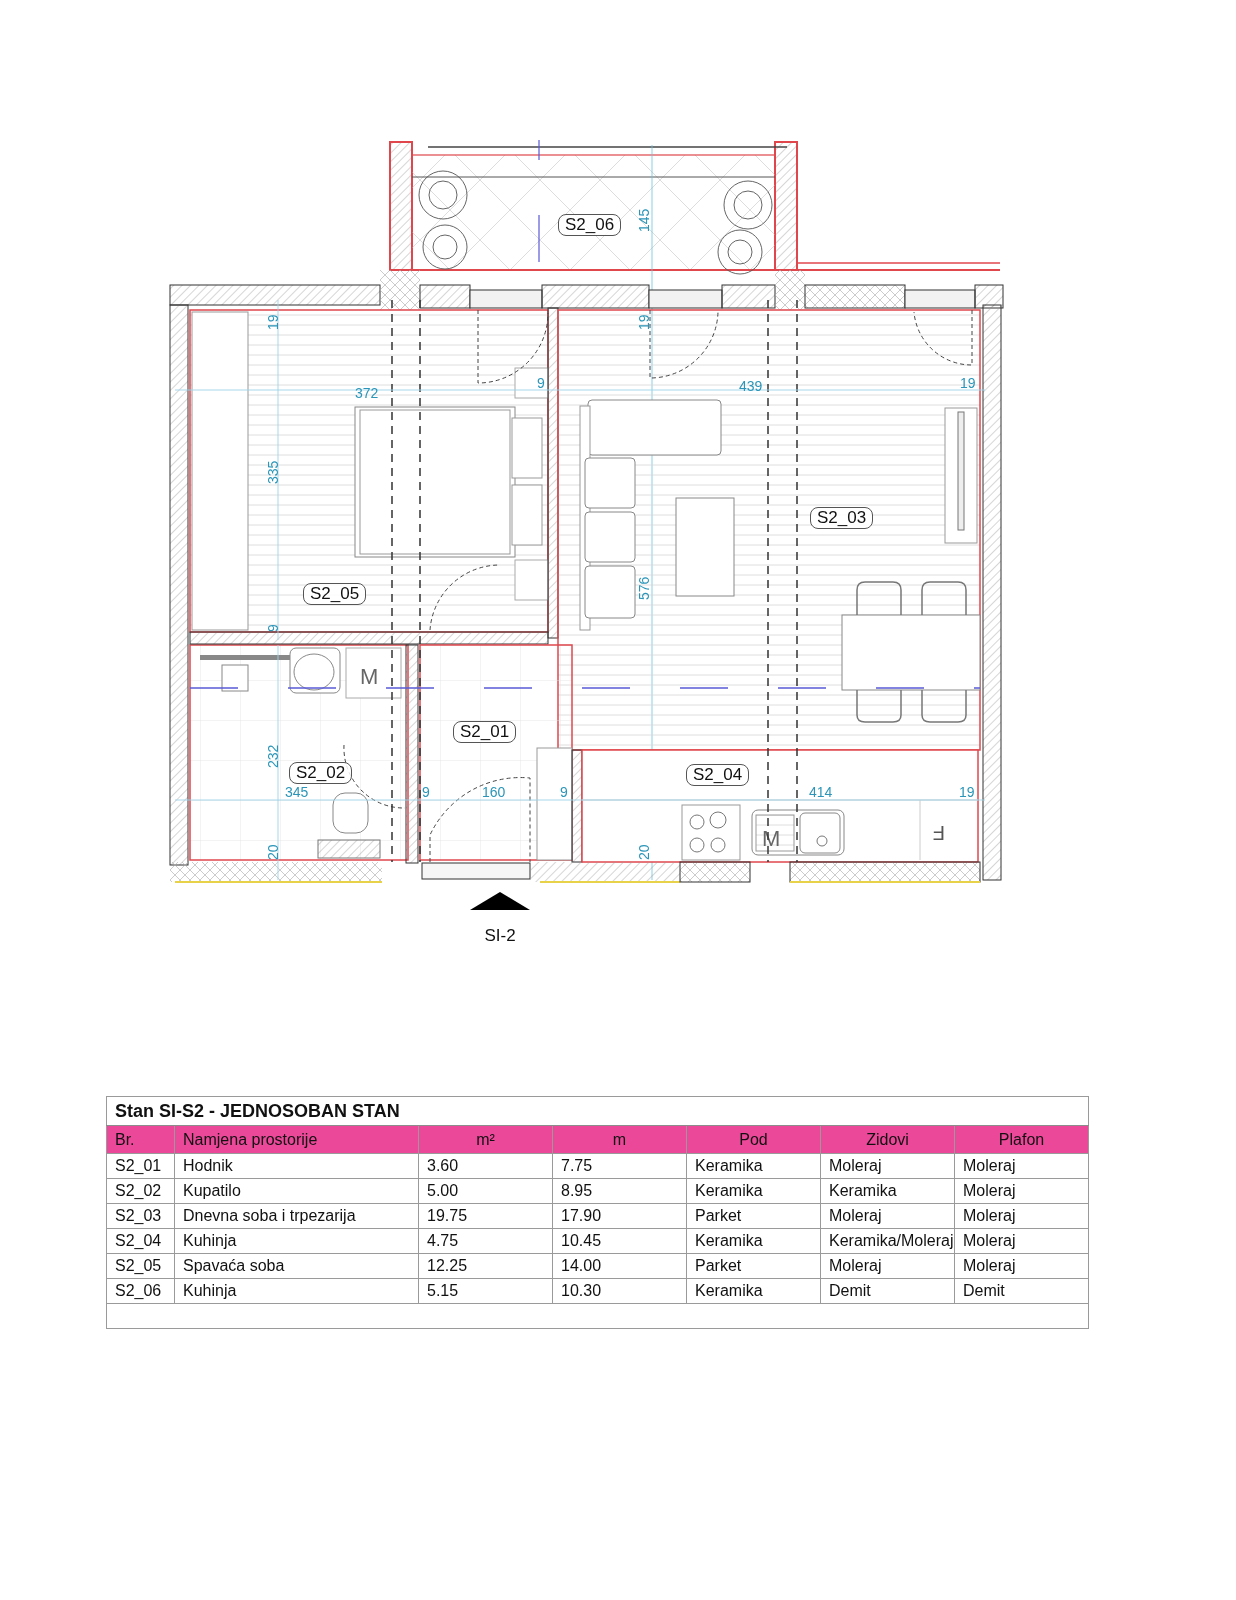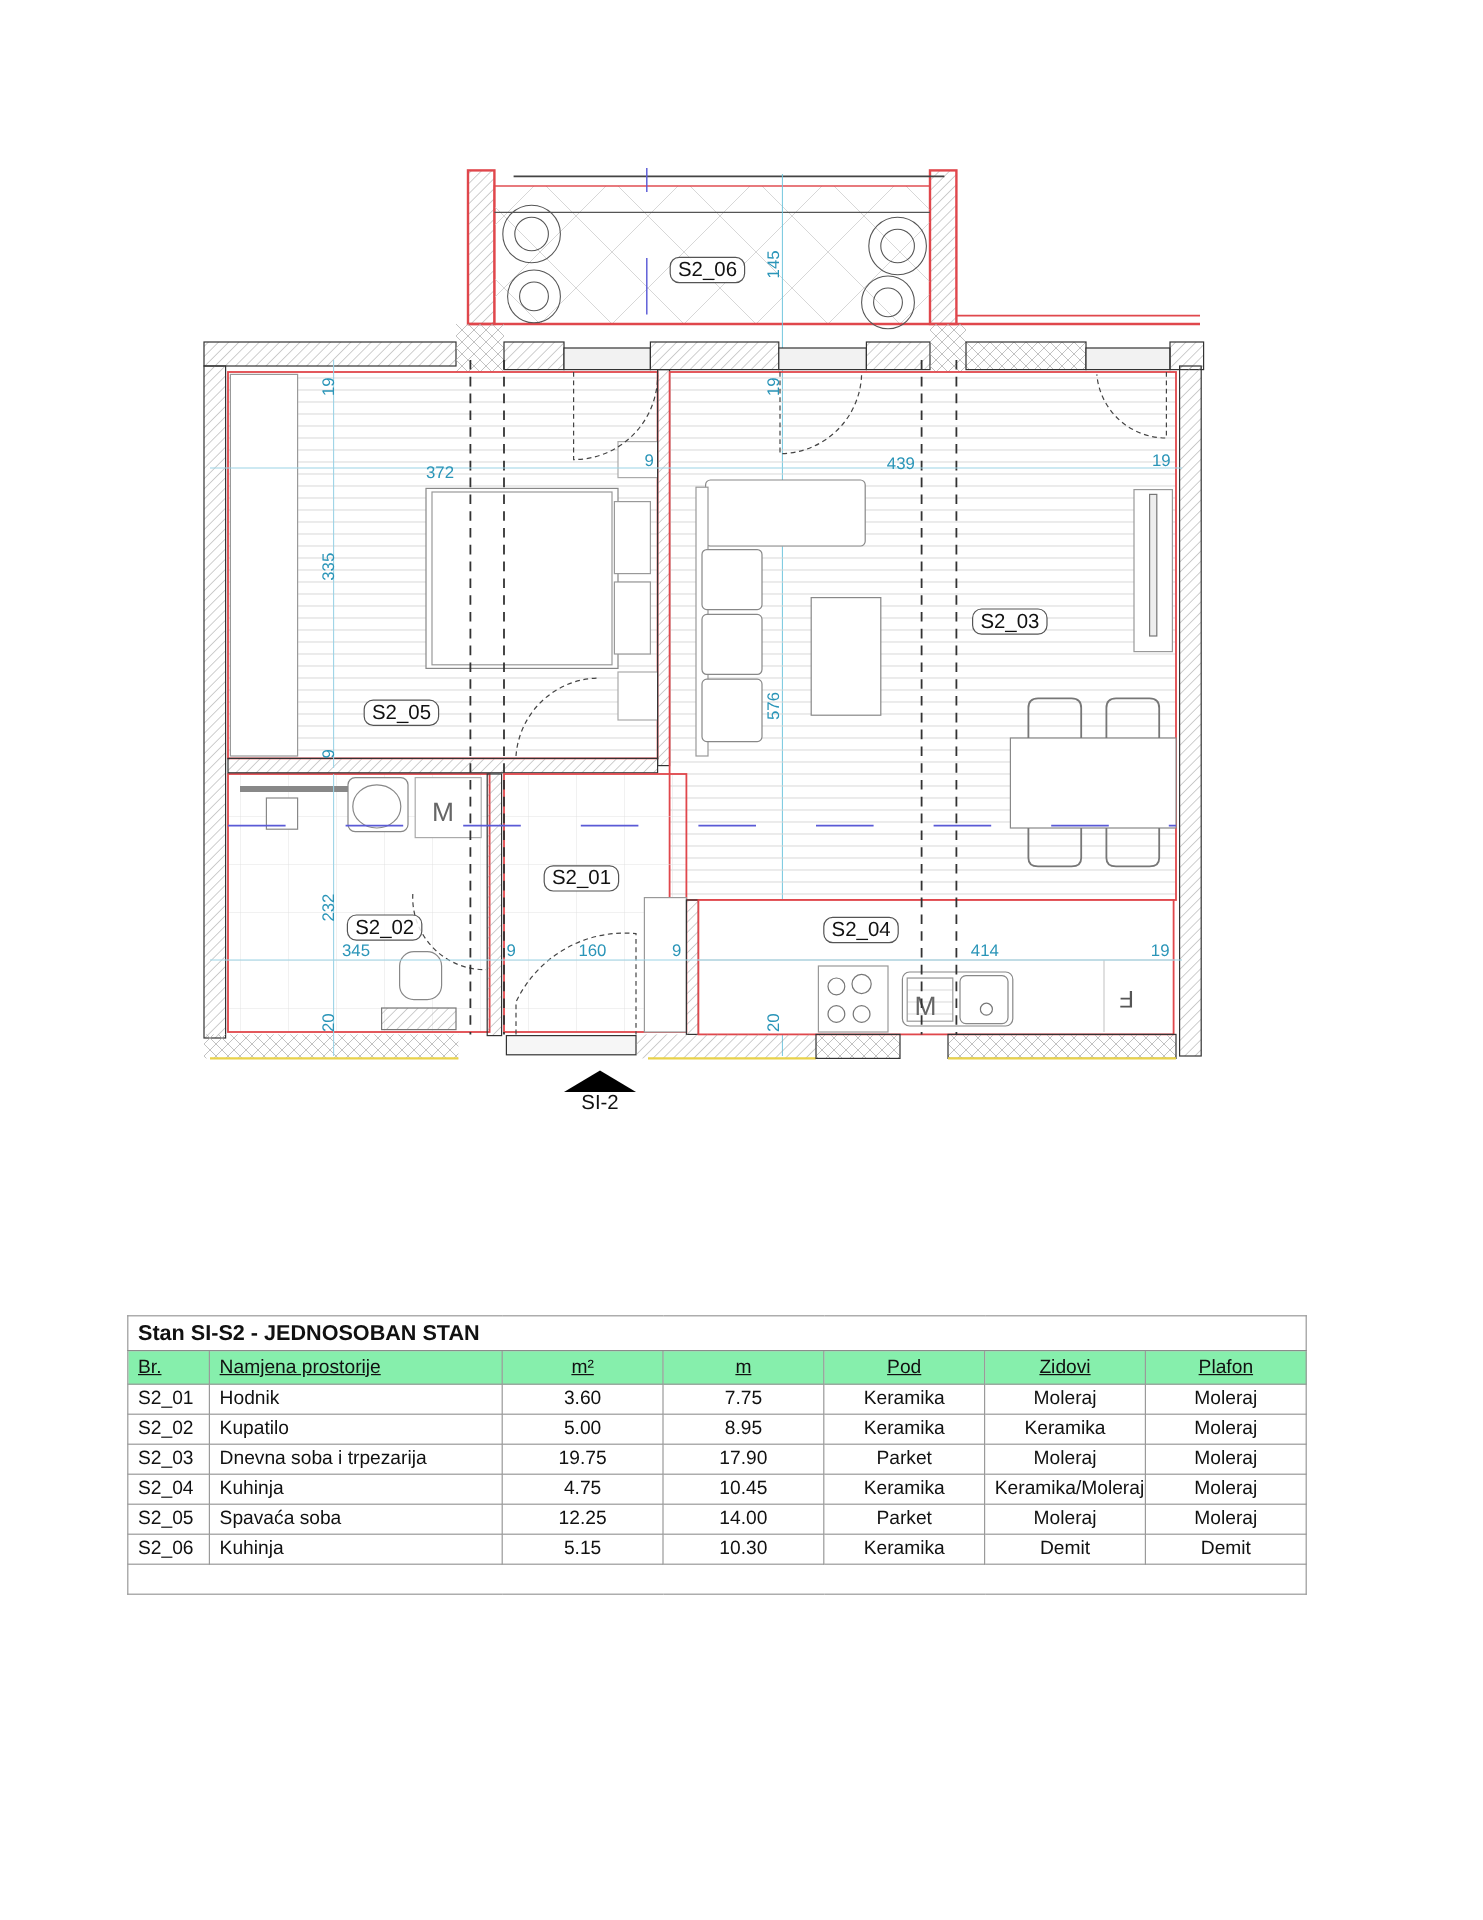--- a/index.html
+++ b/index.html
@@ -3,29 +3,29 @@
 <meta charset="utf-8">
 <style>
   html, body { margin:0; padding:0; background:#ffffff; }
   body { width:1236px; height:1600px; position:relative; overflow:hidden; font-family:"Liberation Sans", sans-serif; }
   #plan { position:absolute; left:0; top:0; width:1236px; height:960px; }
   .room-label { position:absolute; font-family:"Liberation Sans", sans-serif; font-size:17px; color:#111; border:1px solid #555; border-radius:8px; padding:0 6px; line-height:20px; background:rgba(255,255,255,0.85); }
   .dim { position:absolute; font-family:"Liberation Sans", sans-serif; font-size:14px; color:#2a95b8; }
   .dim.v { transform:rotate(-90deg); transform-origin:left top; }
   .section-mark { position:absolute; left:470px; top:892px; width:60px; text-align:center; }
   .section-arrow { width:0; height:0; border-left:30px solid transparent; border-right:30px solid transparent; border-bottom:18px solid #000; margin:0 auto; }
-  .section-label { font-family:"Liberation Sans", sans-serif; font-size:17px; color:#111; line-height:18px; }
+  .section-label { font-family:"Liberation Sans", sans-serif; font-size:17px; color:#111; line-height:18px;margin-top:17px; }
 
   #table-wrap { position:absolute; left:106px; top:1096px; width:982px; }
   table { border-collapse:collapse; width:982px; font-family:"Liberation Sans", sans-serif; font-size:16px; color:#111; table-layout:fixed; }
   td, th { border:1px solid #9a9a9a; padding:0 8px; height:24px; font-weight:normal; }
   .title-row td { font-weight:bold; font-size:18px; height:28px; border-bottom:1px solid #8c8c8c;border-radius:14px; }
-  .head-row th { background:#86efac; text-align:center; height:27px;text-decoration:underline; }
+  .head-row th { background:#ec4899; text-align:center; height:27px; }
   .head-row th.left { text-align:left; }
-  td.c { text-align:center;margin-left:30px; }
+  td.c { text-align:left;margin-left:30px; }
   .empty-row td { height:24px; }
   .total-row td { height:28px; font-weight:bold; background:repeating-linear-gradient(135deg,#ffffff 0px,#ffffff 5px,#e4e4e4 5px,#e4e4e4 6px); border-top:2px solid #bdbdbd; border-bottom:2px solid #bdbdbd; }
   .total-row .val { float:right; font-weight:normal; }
 </style>
 </head>
 <body>
 
 <div id="plan">
   <svg width="1236" height="960" viewBox="0 0 1236 960" xmlns="http://www.w3.org/2000/svg">
     <defs>

